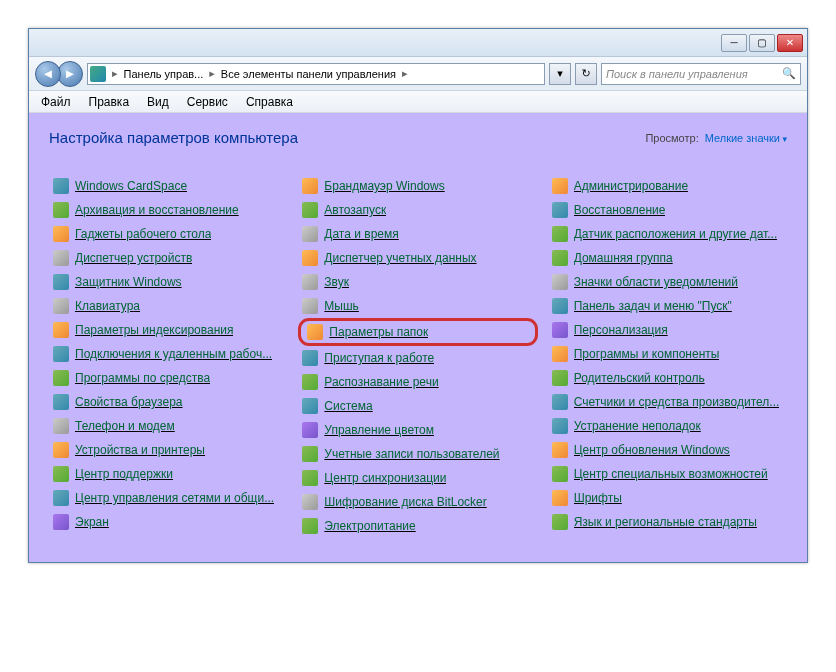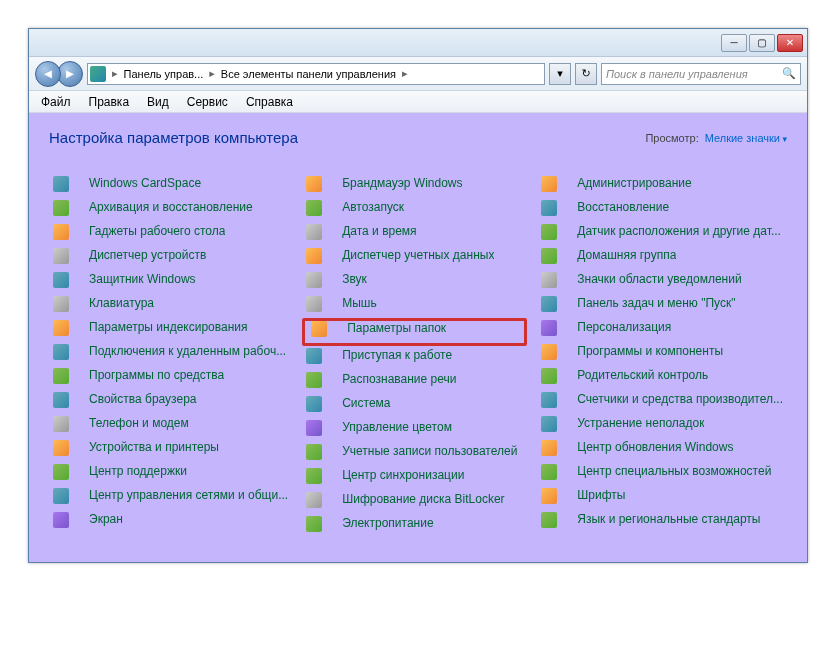--- a/index.html
+++ b/index.html
@@ -149,46 +149,47 @@
 }
 .viewby a { color: #0066cc; cursor: pointer; }
 .viewby a::after { content: " ▾"; font-size: 9px; }
 .grid {
   display: grid;
   grid-template-columns: repeat(3, 1fr);
   column-gap: 10px;
 }
 .item {
   display: flex;
-  align-items: flex-start;
+  align-items: center;
   height: 24px;
   padding: 2px 4px;
   cursor: pointer;
-  gap: 20px;
+  gap: 6px;
   border-radius: 3px;
   white-space: nowrap;
   overflow: hidden;
+  text-decoration: underline;
 }
 .item .ico {
   width: 16px; height: 16px;
   flex-shrink: 0;
   border-radius: 2px;
   display: flex; align-items: center; justify-content: center;
   font-size: 10px;
   color: #fff;
 }
 .item .lbl {
   color: #006633;
   font-size: 12px;
   overflow: hidden;
   text-overflow: ellipsis;
 }
 .item.highlight {
   border: 3px solid #d03030;
-  border-radius: 2px;
+  border-radius: 11px;
   padding: 0 6px;
   height: 28px;
 }
 
 .ic-a{background:linear-gradient(135deg,#6ab,#38a);} 
 .ic-b{background:linear-gradient(135deg,#8b5,#5a3);} 
 .ic-c{background:linear-gradient(135deg,#fb5,#e83);} 
 .ic-d{background:linear-gradient(135deg,#a7e,#75c);} 
 .ic-e{background:linear-gradient(135deg,#ccc,#999);}
 </style>

